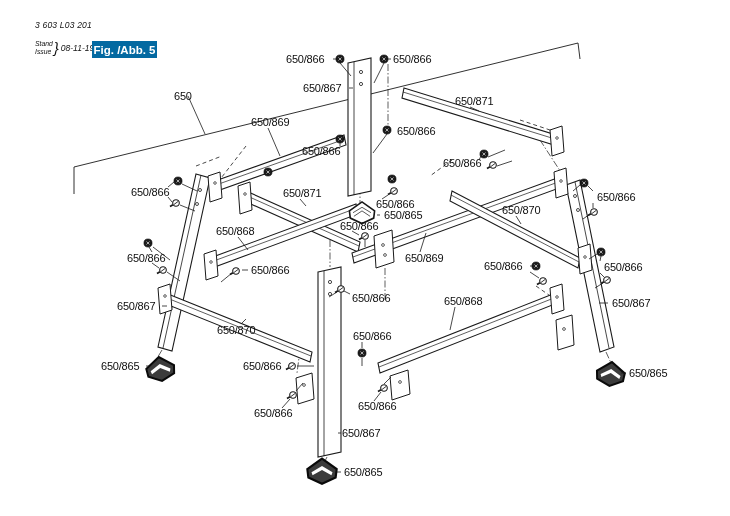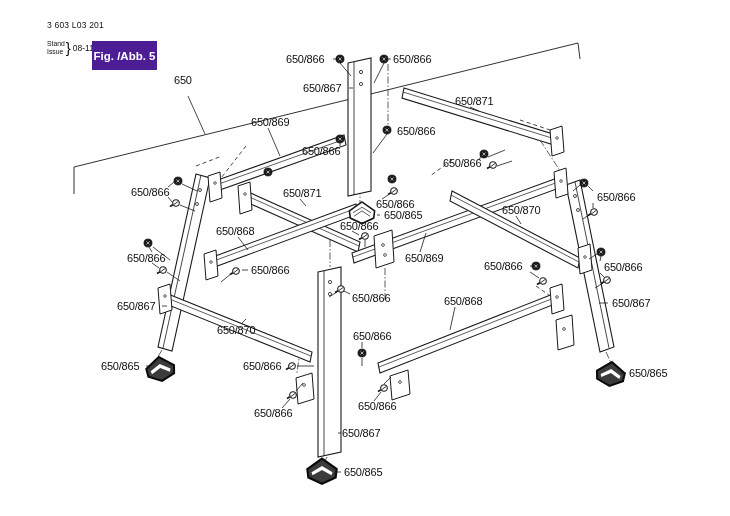--- a/index.html
+++ b/index.html
@@ -1,25 +1,25 @@
 <!DOCTYPE html>
 <html><head>
 <meta charset="utf-8">
 <style>
   html,body{margin:0;padding:0;background:#fff;}
   #page{position:relative;width:730px;height:516px;background:#fff;overflow:hidden;
         font-family:"Liberation Sans",sans-serif;color:#111;}
   svg{position:absolute;left:0;top:0;}
-  .hdr{position:absolute;left:47px;}
+  .hdr{position:absolute;left:35px;font-style:italic;}
   #part-number{top:20px;font-size:8.5px;letter-spacing:.2px;}
   #issue-block{top:39px;display:flex;align-items:center;}
   #issue-block .stk{display:flex;flex-direction:column;font-size:6.8px;line-height:7.6px;}
   #issue-block .brace{font-size:15px;font-weight:400;margin:0 2px 0 1px;}
   #issue-block .date{font-size:8.5px;}
-  #fig-box{position:absolute;left:92px;top:41px;width:65px;height:29px;background:#4c1d95;
+  #fig-box{position:absolute;left:92px;top:41px;width:65px;height:17px;background:#0369a1;
            color:#fff;font-weight:bold;font-size:11.5px;display:flex;align-items:center;justify-content:center;}
   #footer{position:absolute;left:35px;top:449px;font-size:8.3px;line-height:10.9px;color:#222;}
   .callout{position:absolute;transform:translateY(-52%);font-weight:normal;font-size:11px;
            white-space:nowrap;color:#0d0d0d;letter-spacing:-0.2px;}
 </style>
 </head>
 <body>
 
 <div id="page">
 
@@ -213,21 +213,21 @@
       <use href="#bolt" x="607" y="280"></use>
       <use href="#bolt" x="341" y="289"></use>
       <use href="#bolt" x="292" y="366"></use>
       <use href="#bolt" x="293" y="395"></use>
       <use href="#bolt" x="365" y="236"></use>
       <use href="#bolt" x="384" y="388"></use>
     </g>
   </svg>
 
   <div style="position:absolute;left:0;top:0;width:730px;height:516px;">
-      <div class="callout" style="left: 174px; top: 80px;">650</div>
+      <div class="callout" style="left: 174px; top: 96px;">650</div>
       <div class="callout" style="left: 286px; top: 59px;">650/866</div>
       <div class="callout" style="left: 393px; top: 59px;">650/866</div>
       <div class="callout" style="left: 303px; top: 88px;">650/867</div>
       <div class="callout" style="left: 455px; top: 101px;">650/871</div>
       <div class="callout" style="left: 251px; top: 122px;">650/869</div>
       <div class="callout" style="left: 397px; top: 131px;">650/866</div>
       <div class="callout" style="left: 302px; top: 151px;">650/866</div>
       <div class="callout" style="left: 443px; top: 163px;">650/866</div>
       <div class="callout" style="left: 131px; top: 192px;">650/866</div>
       <div class="callout" style="left: 283px; top: 193px;">650/871</div>

